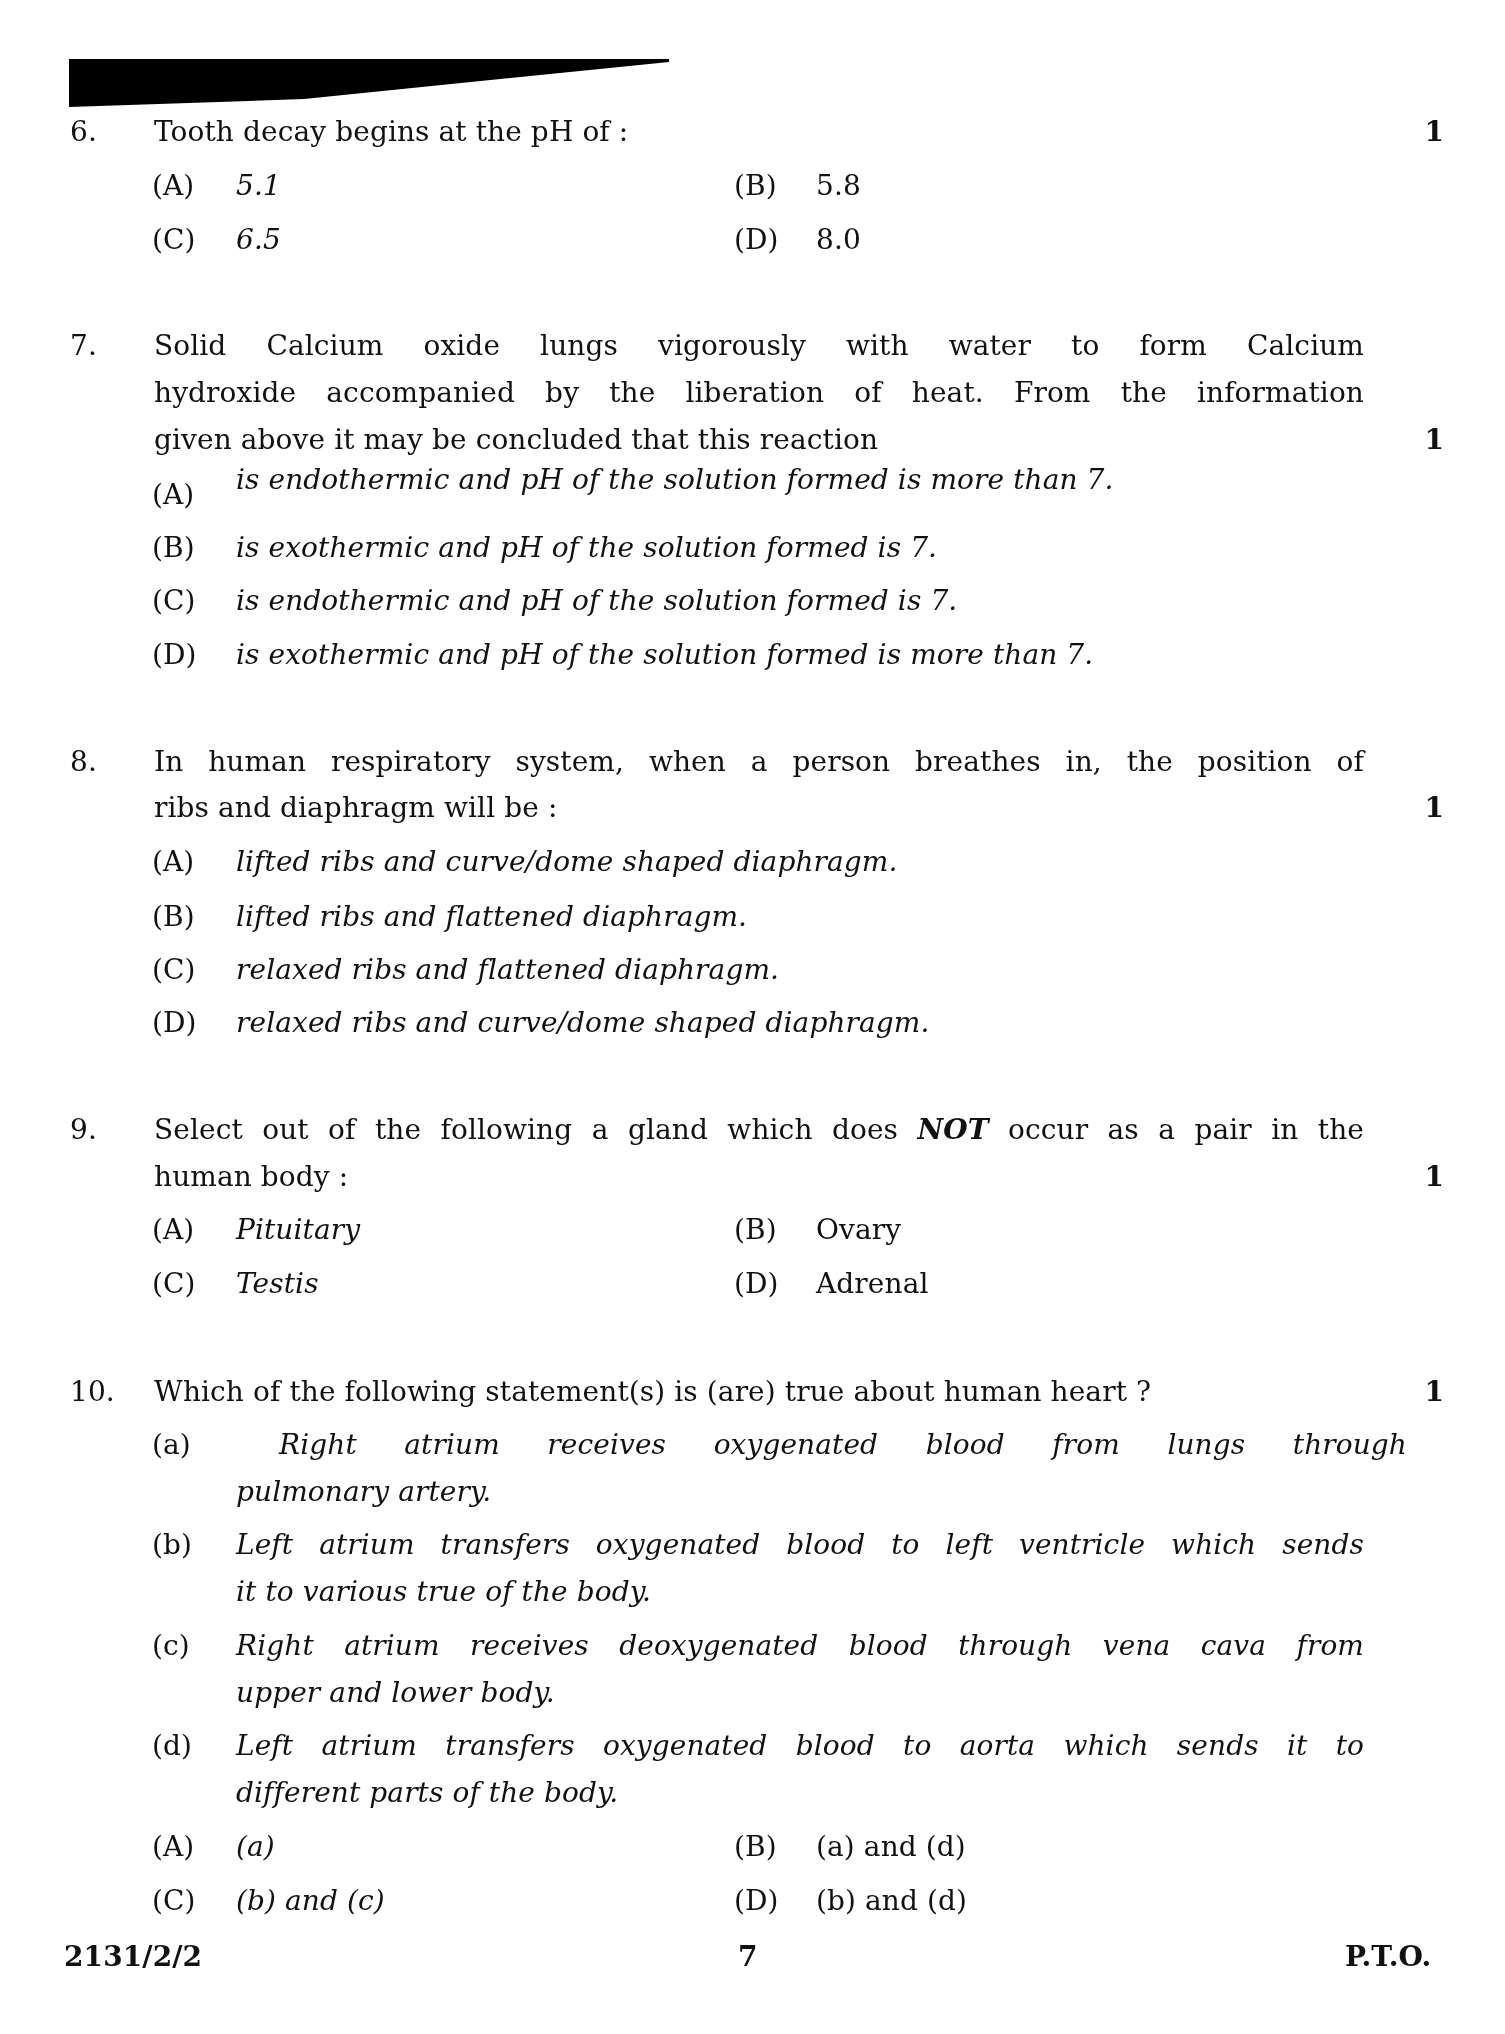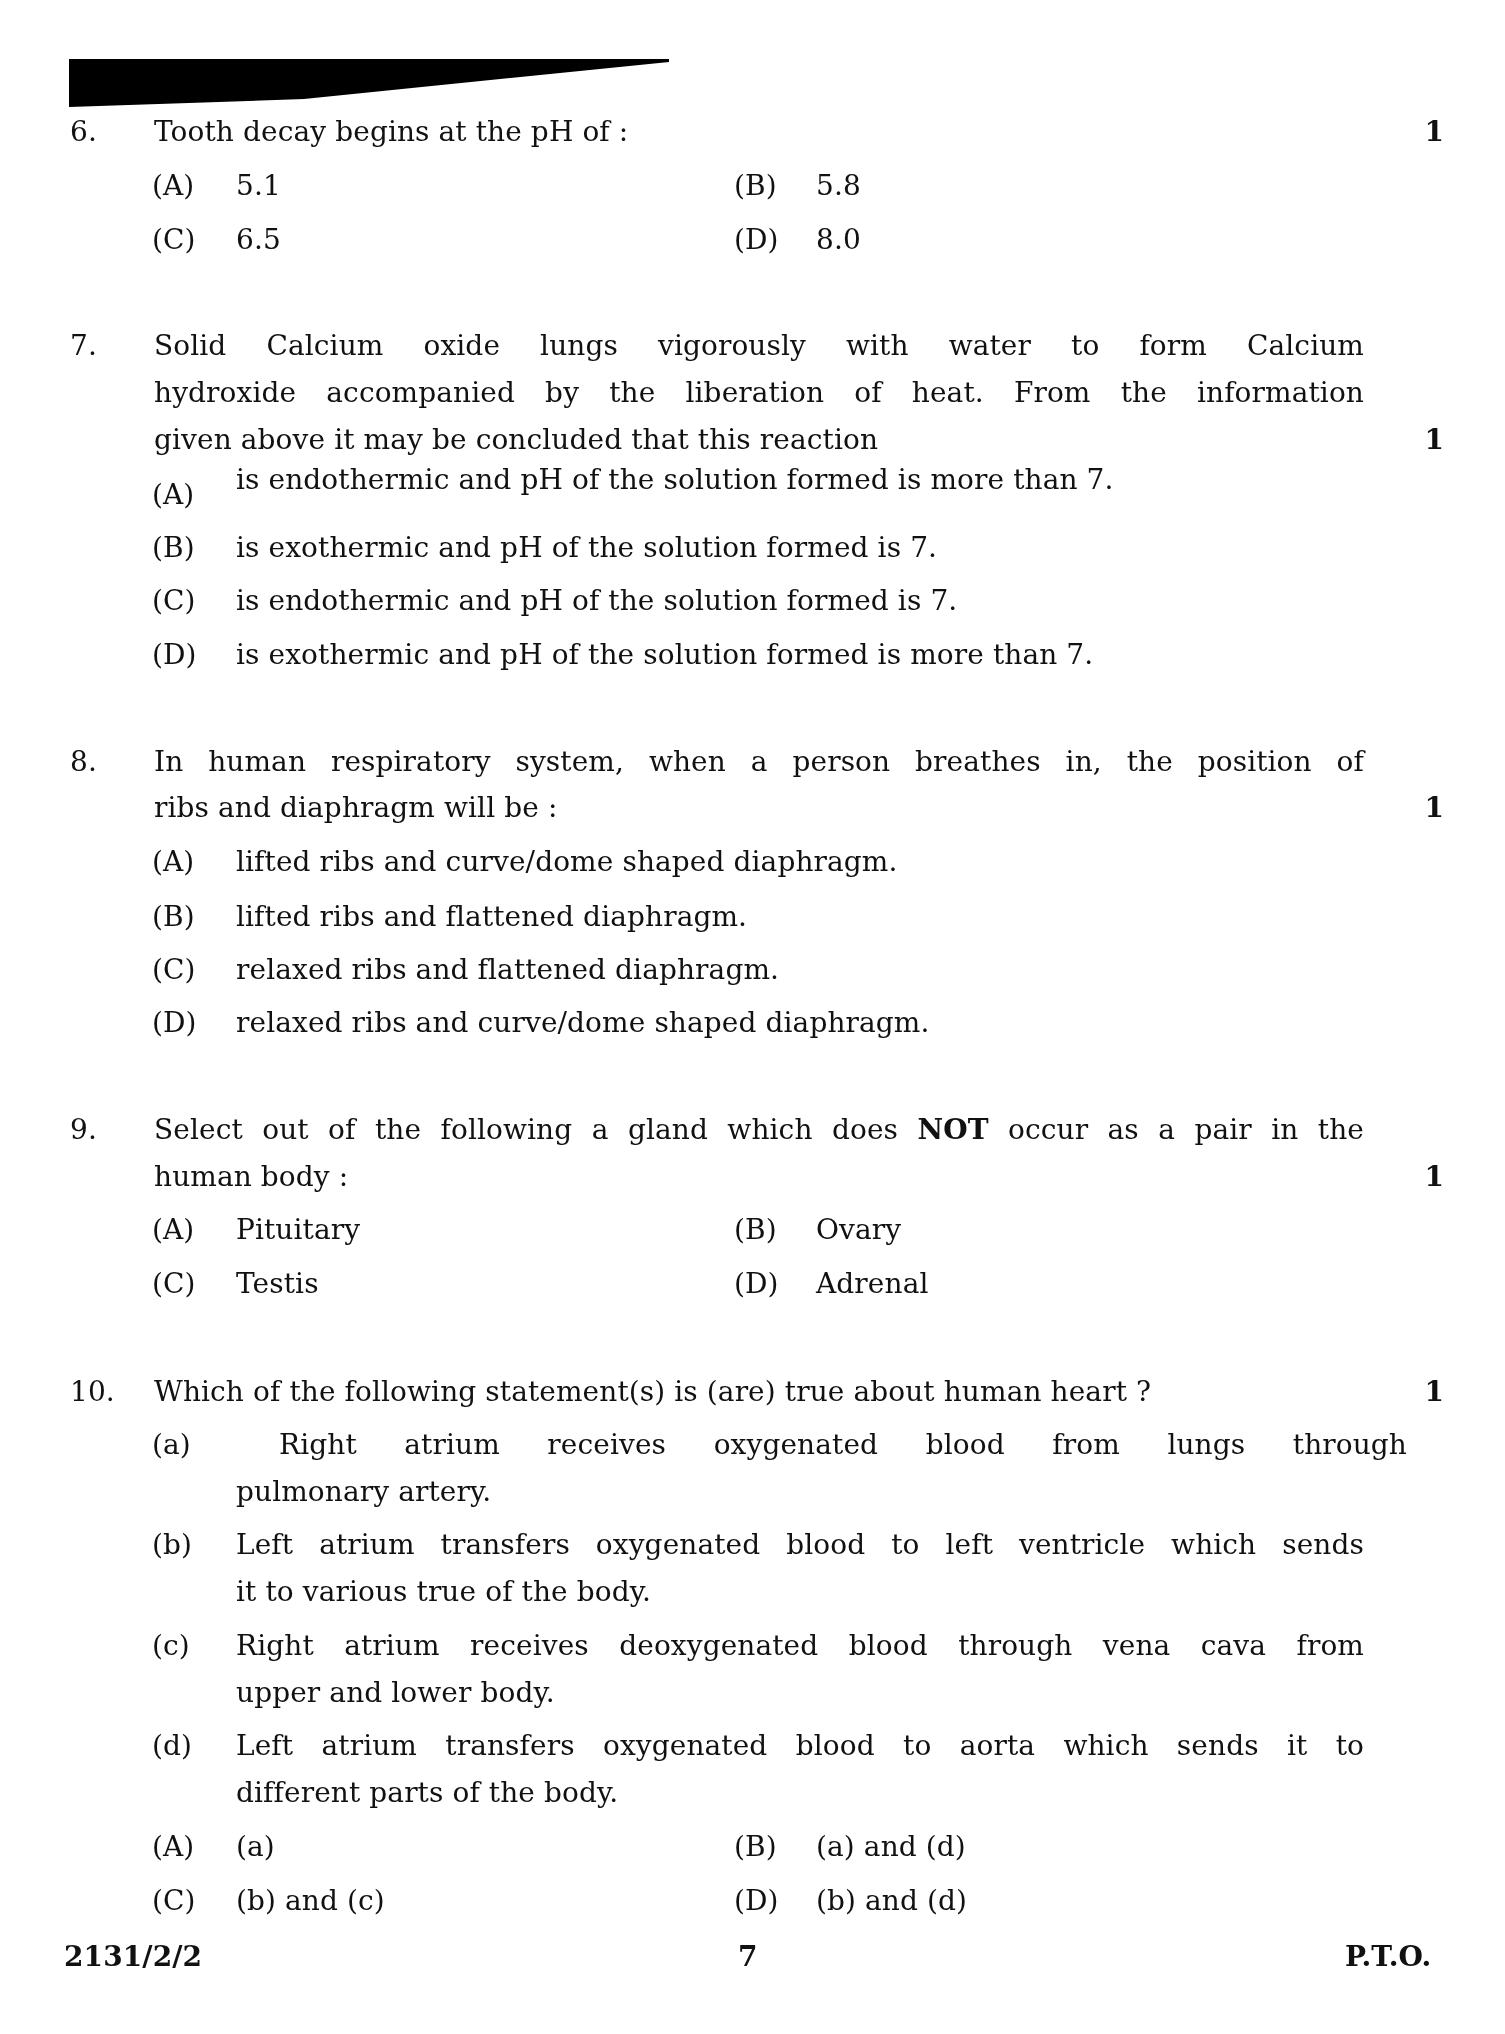--- a/index.html
+++ b/index.html
@@ -9,24 +9,24 @@
     color: #111;
   }
   .page { position: absolute; left: 0; top: 0; width: 1505px; height: 2034px; }
   .bar { position: absolute; left: 69px; top: 59px; width: 600px; height: 48px; }
   .line { position: absolute; font-size: 28px; line-height: 36px; white-space: nowrap; letter-spacing: 0.1px; }
   .qnum { left: 70px; }
   .qtext { left: 154px; }
   .justify { width: 1210px; text-align: justify; text-align-last: justify; white-space: normal; }
   .marks { left: 1420px; width: 24px; text-align: right; font-weight: bold; }
   .optlab { left: 152px; }
-  .opttext { left: 236px; }
+  .opttext { left: 236px; font-style: italic; }
   .optlab2 { left: 734px; }
   .opttext2 { left: 816px; }
-  .bold { font-weight: bold; }
+  .bold { font-weight: bold; font-style: italic; }
   .footer { font-weight: bold; font-size: 28px; }
   .f-left { left: 64px; }
   .f-center { left: 738px; }
   .f-right { left: 1345px; }
 </style>
 </head>
 <body>
 
 <div class="page">
 

